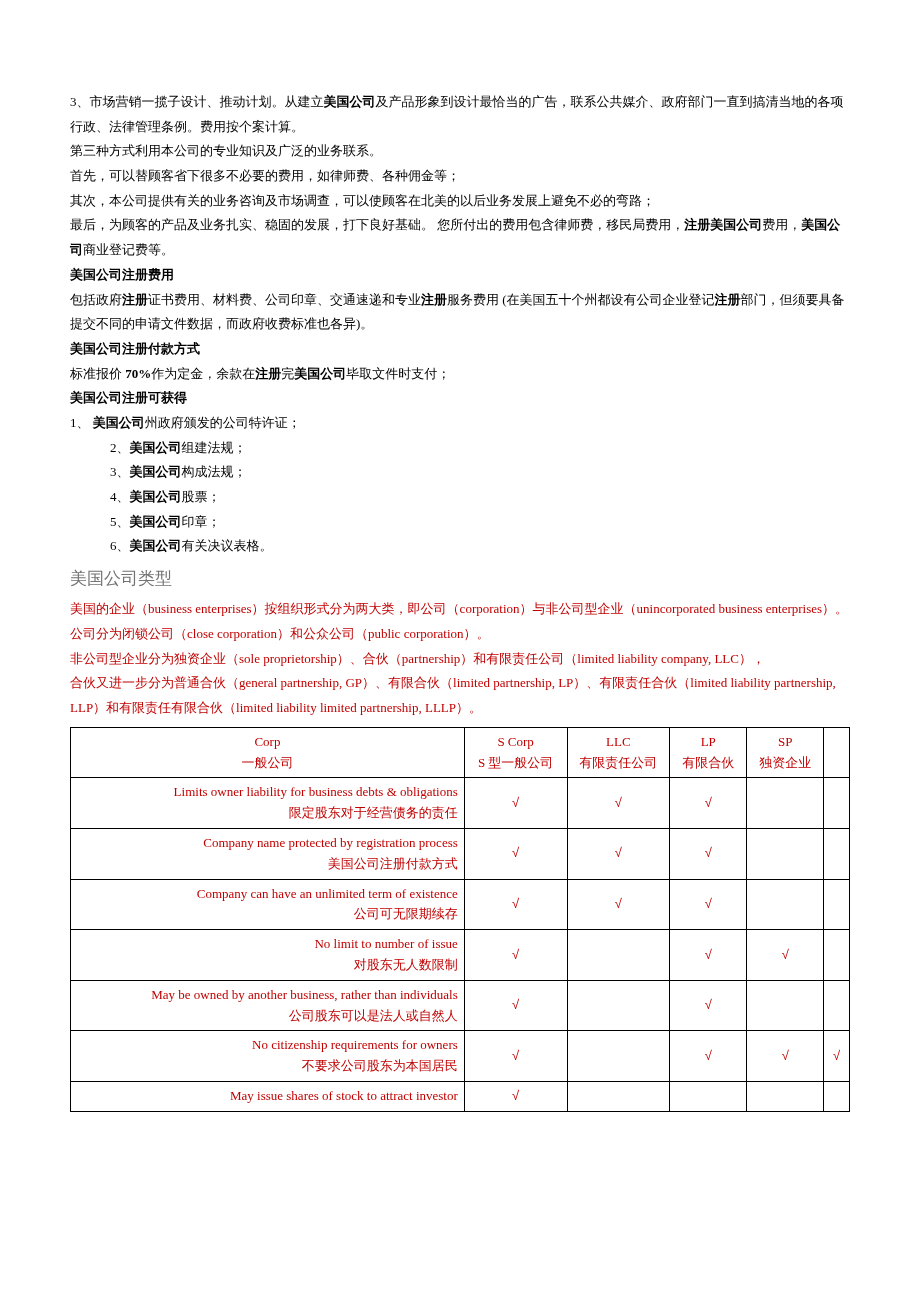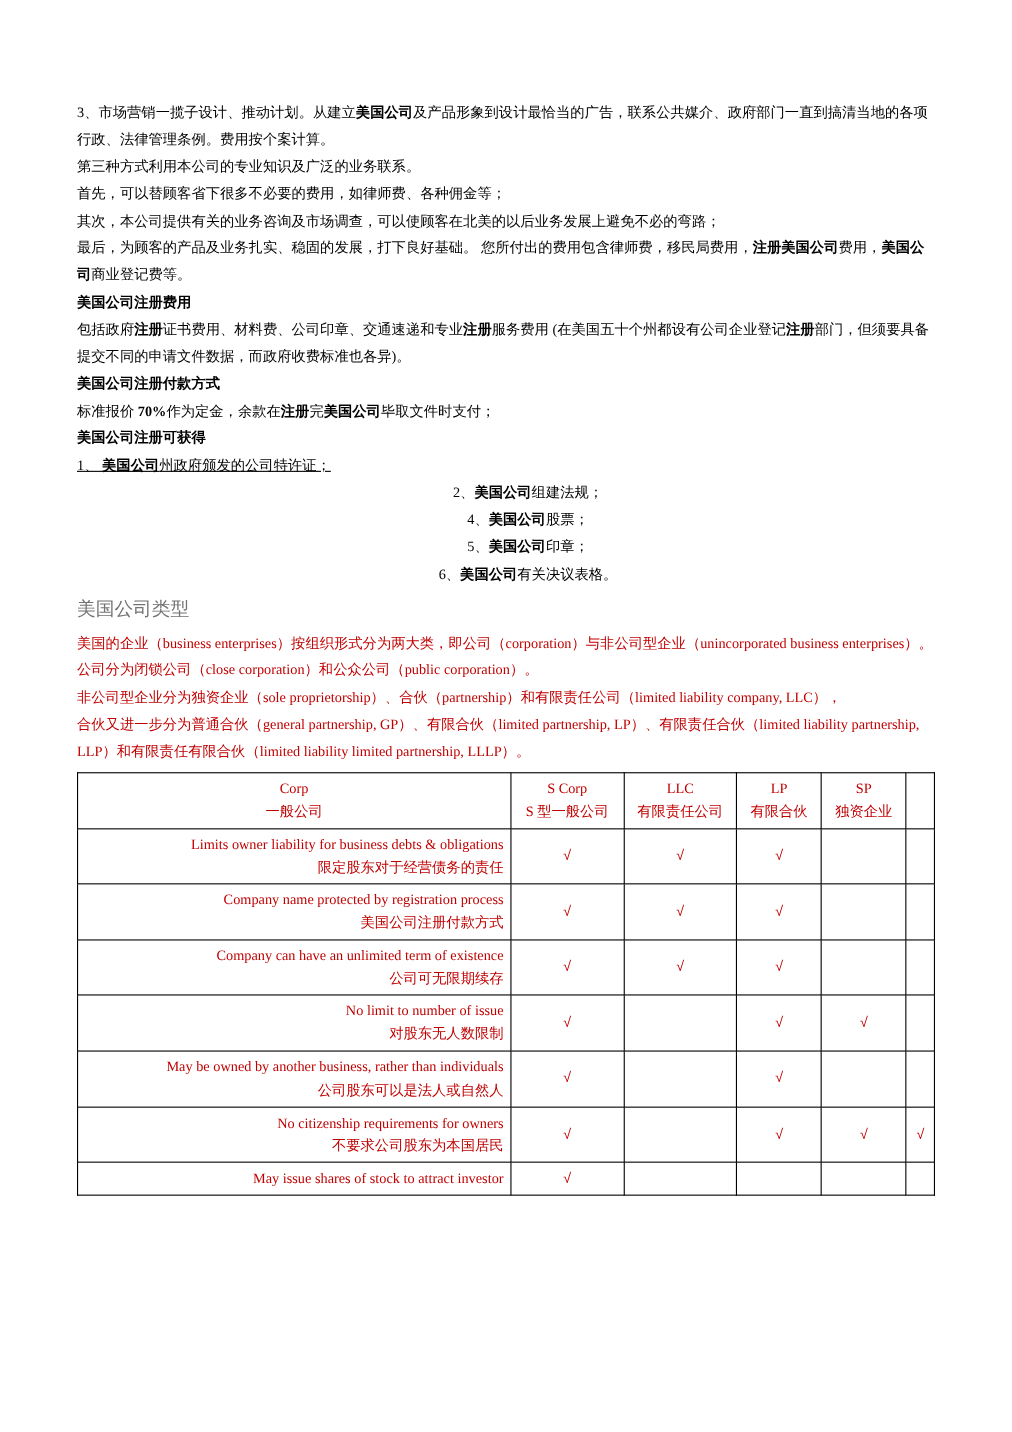--- a/index.html
+++ b/index.html
@@ -10,22 +10,22 @@
     background: #fff;
     margin: 0;
     padding: 90px 70px 40px 70px;
     width: 920px;
     box-sizing: border-box;
   }
   .para { margin: 0; }
   .bold { font-weight: bold; }
   .red { color: #c00000; }
   .indent-list { padding-left: 0; margin: 0; }
-  .indent-list .first { padding-left: 0; text-decoration: underline; }
-  .indent-list .rest { padding-left: 40px; text-align: center; }
+  .indent-list .first { padding-left: 0; }
+  .indent-list .rest { padding-left: 40px; }
   .section-head { color: #737373; font-size: 17px; margin-top: 4px; margin-bottom: 2px; }
   table.company-table {
     border-collapse: collapse;
     width: 100%;
     margin-top: 6px;
     font-size: 13px;
   }
   table.company-table td, table.company-table th {
     border: 1px solid #000;
     padding: 4px 6px;
@@ -62,20 +62,21 @@
 
 <p class="para bold">美国公司注册付款方式</p>
 <p class="para">
   <span>标准报价 </span><span class="bold">70%</span><span>作为定金，余款在</span><span class="bold">注册</span><span>完</span><span class="bold">美国公司</span><span>毕取文件时支付；</span>
 </p>
 
 <p class="para bold">美国公司注册可获得</p>
 <div class="indent-list">
   <p class="para first"><span>1、 </span><span class="bold">美国公司</span><span>州政府颁发的公司特许证；</span></p>
   <p class="para rest"><span>2、</span><span class="bold">美国公司</span><span>组建法规；</span></p>
+  <p class="para rest"><span>3、</span><span class="bold">美国公司</span><span>构成法规；</span></p>
   <p class="para rest"><span>4、</span><span class="bold">美国公司</span><span>股票；</span></p>
   <p class="para rest"><span>5、</span><span class="bold">美国公司</span><span>印章；</span></p>
   <p class="para rest"><span>6、</span><span class="bold">美国公司</span><span>有关决议表格。</span></p>
 </div>
 
 <p class="section-head">美国公司类型</p>
 <p class="para red">美国的企业（business enterprises）按组织形式分为两大类，即公司（corporation）与非公司型企业（unincorporated business enterprises）。</p>
 <p class="para red">公司分为闭锁公司（close corporation）和公众公司（public corporation）。</p>
 <p class="para red">非公司型企业分为独资企业（sole proprietorship）、合伙（partnership）和有限责任公司（limited liability company, LLC），</p>
 <p class="para red">合伙又进一步分为普通合伙（general partnership, GP）、有限合伙（limited partnership, LP）、有限责任合伙（limited liability partnership, LLP）和有限责任有限合伙（limited liability limited partnership, LLLP）。</p>

